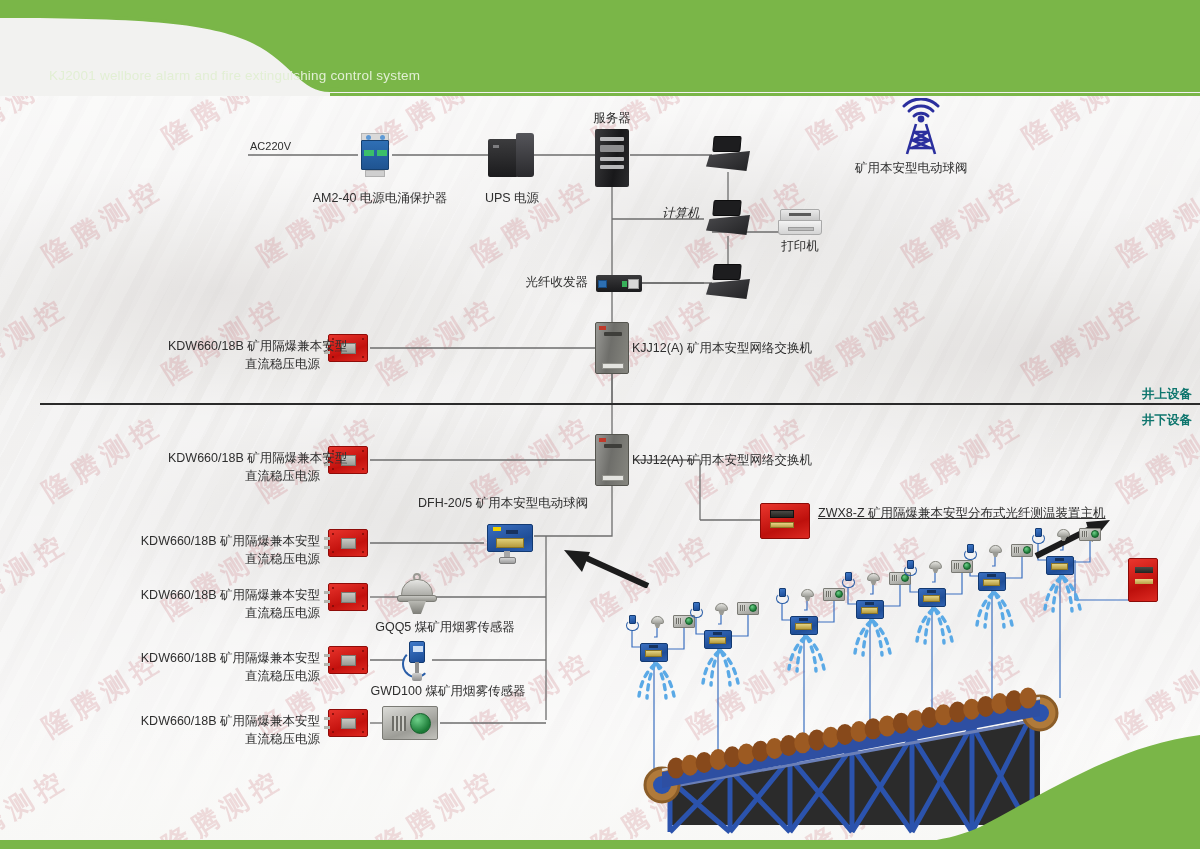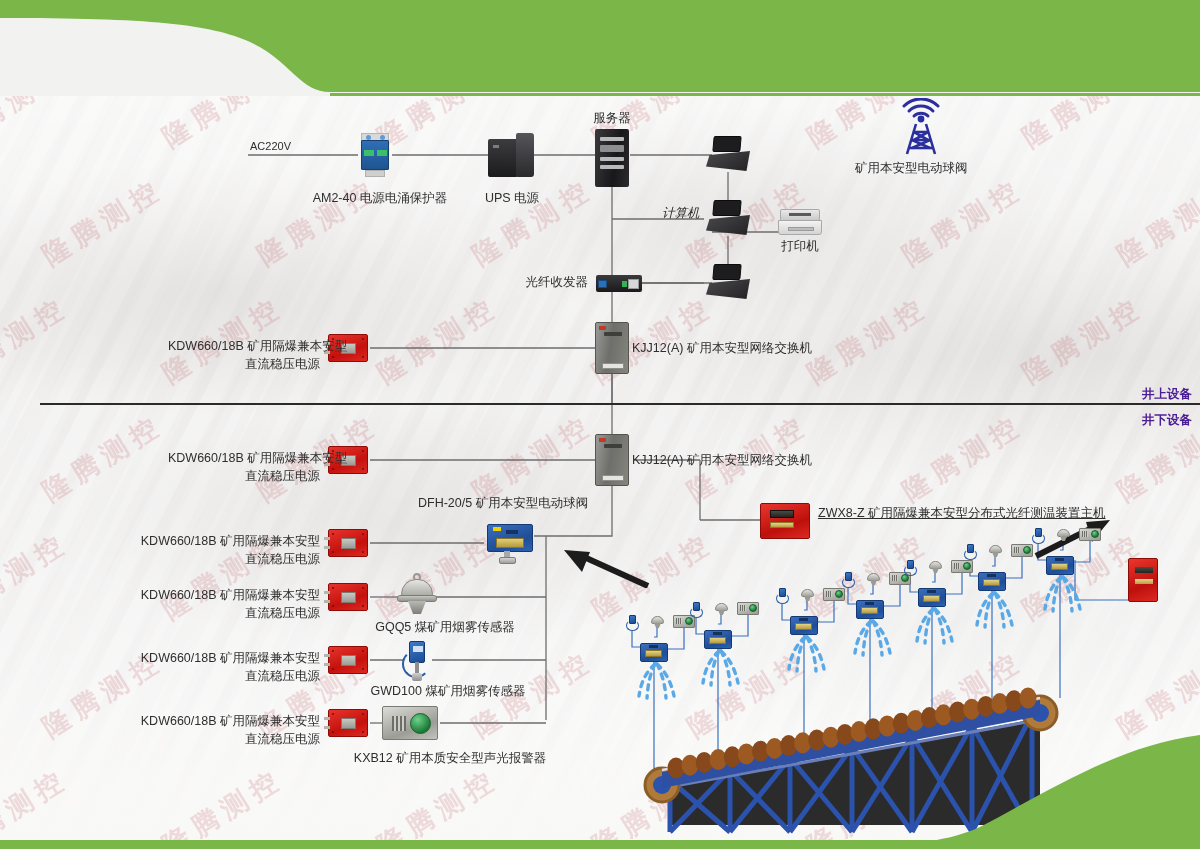--- a/index.html
+++ b/index.html
@@ -256,21 +256,21 @@
   
   .arrow{ position:absolute; z-index:5; }
 
   
   .divider-line{
     position:absolute; left:40px; top:403px; width:1160px; height:2px;
     background:#2a2a2a; z-index:3;
   }
   .div-lbl{
     position:absolute; right:8px; font-size:12.5px; font-weight:bold;
-    color:#4c1d95; z-index:5;margin-left:20px;
+    color:#0f766e; z-index:5;margin-left:20px;
   }
 </style>
 </head>
 <body>
 
 <div id="page">
 
   <div class="bg-photo"></div>
   <div class="bg-fade-bottom"></div>
 
@@ -395,20 +395,21 @@
         <path d="M1060,575 L1060,698"></path>
         <path d="M1128,600 L1075,600 L1075,560"></path>
       </g>
   </svg>
 
   <div class="header">
     <svg width="1200" height="104" viewBox="0 0 1200 104">
       <path d="M0,0 H1200 V92 H330 C300,92 290,60 250,42 C210,24 150,18 0,18 Z" fill="#7ab648" transform="translate(0,0)"></path>
       <path d="M0,0 H1200 V88 H340 C300,88 285,56 245,38 C205,20 140,14 0,14 Z" fill="#7ab648"></path>
     </svg>
+    <div class="title-sub">KJ2001 wellbore alarm and fire extinguishing control system</div>
   </div>
   <div class="hdr-rule"></div>
 
   <div class="divider-line"></div>
   <div class="div-lbl" style="top:386px;">井上设备</div>
   <div class="div-lbl" style="top:412px;text-align:right;">井下设备</div>
 
   <div class="lbl" style="left:250px; top:138px; font-size:11px;">AC220V</div>
 
   <div class="node dev-spd" style="left:358px; top:132px;">
@@ -631,21 +632,20 @@
   </div>
   <div class="lbl r" style="left:80px; top:713px; width:240px;">KDW660/18B 矿用隔爆兼本安型</div>
   <div class="lbl r" style="left:80px; top:731px; width:240px;">直流稳压电源</div>
 
   <div class="node dev-alarm" style="left:382px; top:706px;">
     <div class="al-body">
         <div class="al-horn"></div>
         <div class="al-green"></div>
       </div>
   </div>
-  <div class="lbl c" style="left:300px; top:750px; width:300px;">KXB12 矿用本质安全型声光报警器</div>
 
   <div class="arrow" style="left:560px; top:546px;">
     <svg width="90" height="42" viewBox="0 0 90 42">
       <path d="M88,40 L24,11" stroke="#1c1c1c" stroke-width="6" fill="none"></path>
       <path d="M4,4 L30,6 L22,26 Z" fill="#1c1c1c"></path>
     </svg>
   </div>
   <div class="arrow" style="left:1030px; top:518px;">
     <svg width="82" height="42" viewBox="0 0 82 42">
       <path d="M6,38 L62,10" stroke="#1c1c1c" stroke-width="6" fill="none"></path>

